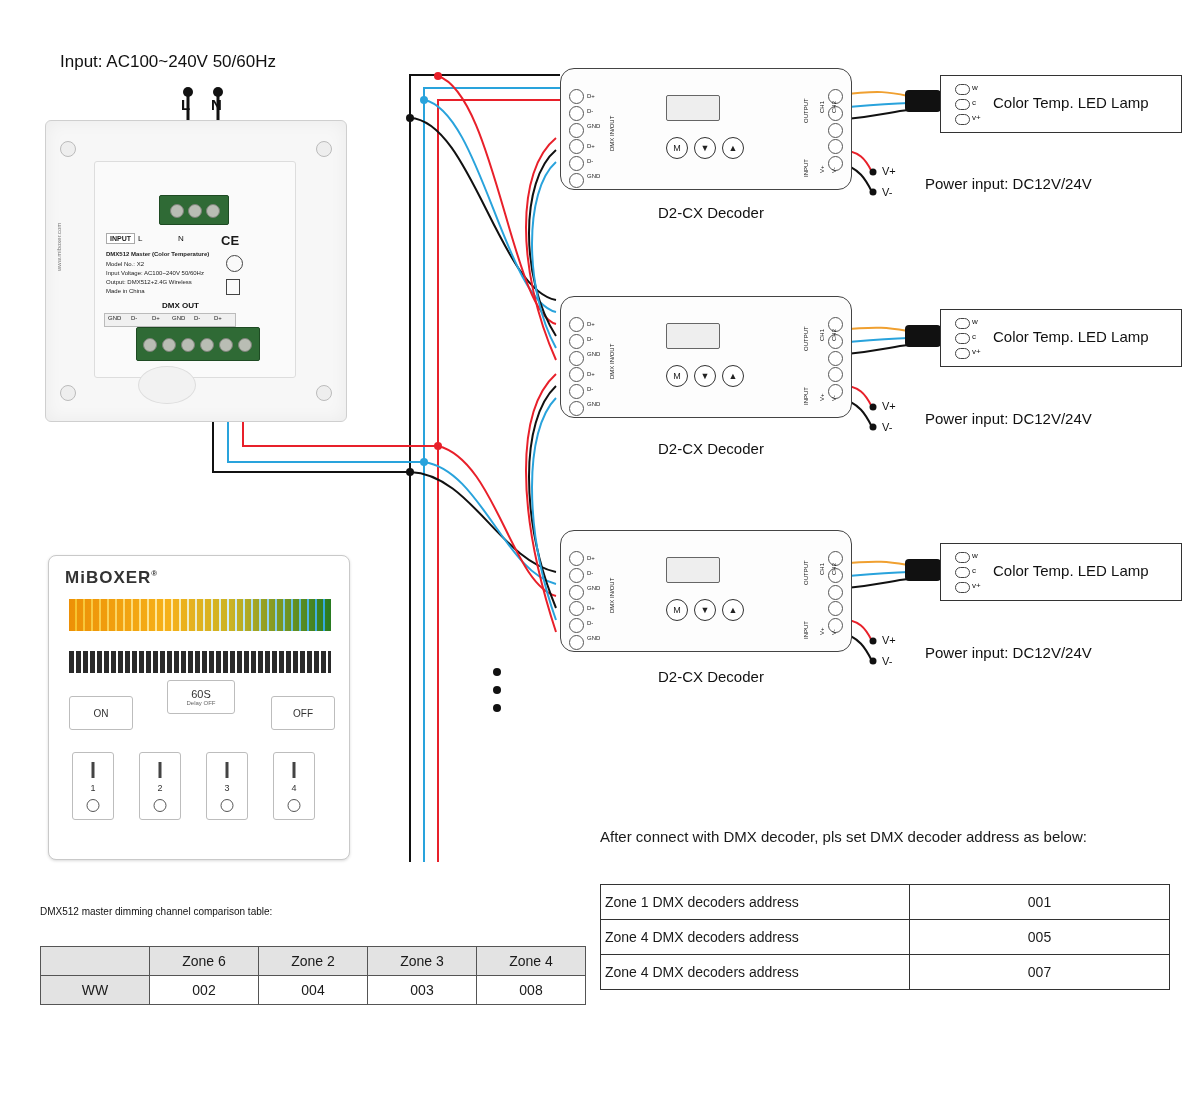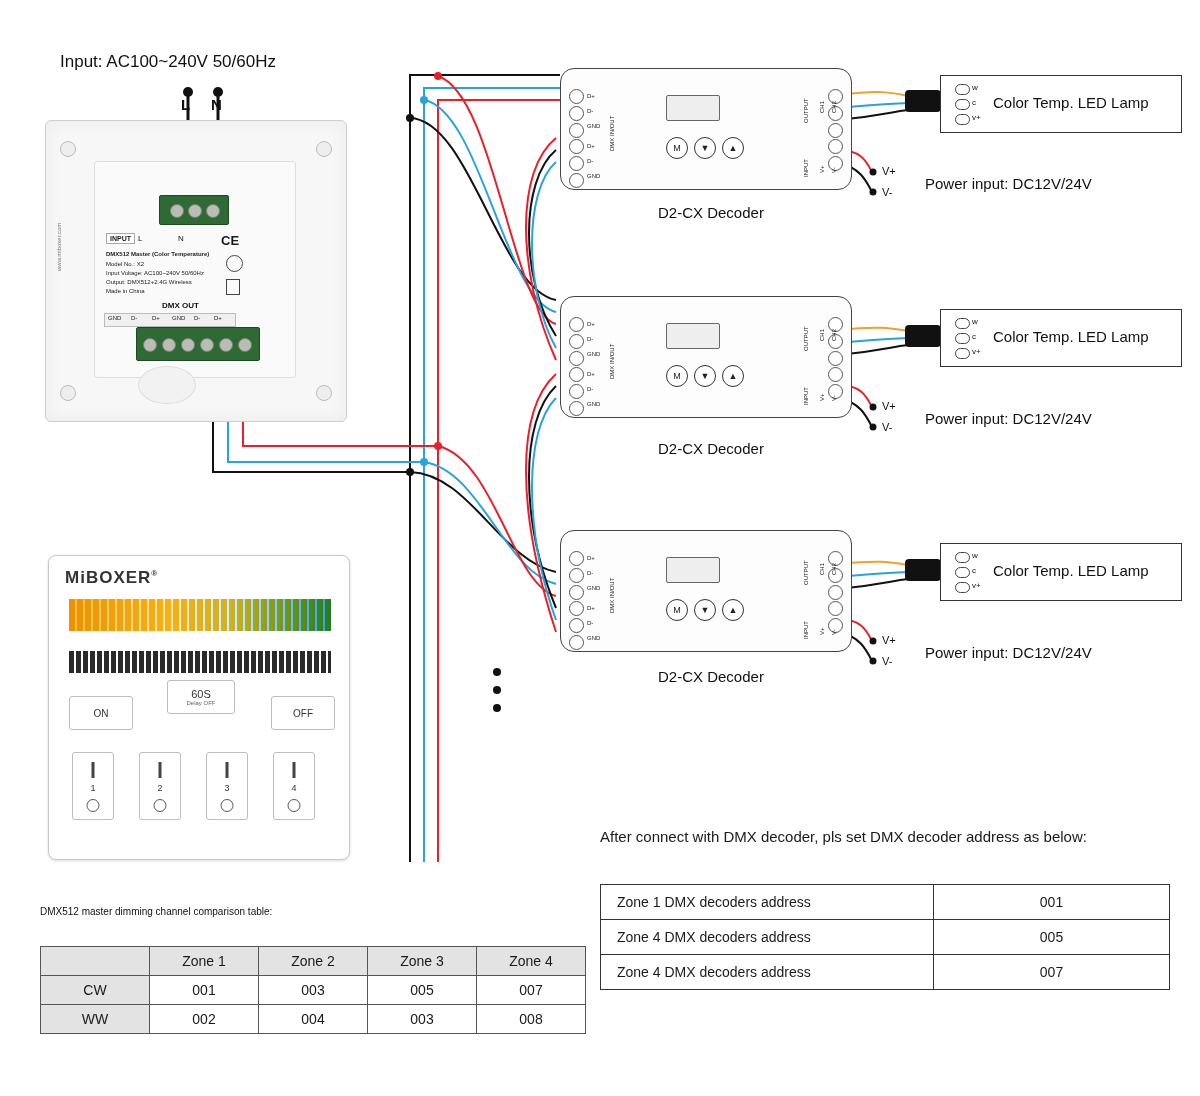--- a/index.html
+++ b/index.html
@@ -47,21 +47,21 @@
   .vlabel{position:absolute;font-size:6px;color:#111;transform:rotate(-90deg);transform-origin:left top;white-space:nowrap;}
 
   
   .lampbox{position:absolute;width:240px;height:56px;border:1px solid #333;background:#fff;}
   .lamp-term{position:absolute;width:13px;height:9px;border:1px solid #444;border-radius:6px;background:#fff;}
 
   
   table{border-collapse:collapse;font-size:14px;}
   .tbl1 td,.tbl1 th{border:1px solid #555;padding:6px 10px;text-align:center;font-weight:normal;}
   .tbl1 .hdr{background:#e3e3e3;}
-  .tbl2 td{border:1px solid #333;padding:9px 16px;font-size:14px;}
+  .tbl2 td{border:1px solid #333;padding:9px 4px;font-size:14px;}
   .tbl2 .addr{text-align:center;}
 
   .caption{font-size:10px;color:#111;}
   svg{position:absolute;left:0;top:0;pointer-events:none;}
 </style>
 </head>
 <body>
 
 <svg width="1200" height="1096">
 
@@ -447,31 +447,24 @@
     <td class="addr">007</td>
   </tr>
 </tbody>
   </table>
 
 <div class="abs caption" style="left:40px;top:906px;">DMX512 master dimming channel comparison table:</div>
 <table class="tbl1 abs" style="left:40px;top:946px;">
   <tbody>
       <tr>
     <th class="hdr" style="width:88px;"></th>
-    <th class="hdr" style="width:88px;">Zone 1</th>
+    <th class="hdr" style="width:88px;">Zone 6</th>
     <th class="hdr" style="width:88px;">Zone 2</th>
     <th class="hdr" style="width:88px;">Zone 3</th>
     <th class="hdr" style="width:88px;">Zone 4</th>
-  </tr>
-  <tr>
-    <td class="hdr">CW</td>
-    <td>001</td>
-    <td>003</td>
-    <td>005</td>
-    <td>007</td>
   </tr>
   <tr>
     <td class="hdr">WW</td>
     <td>002</td>
     <td>004</td>
     <td>003</td>
     <td>008</td>
   </tr>
 </tbody>
   </table>

